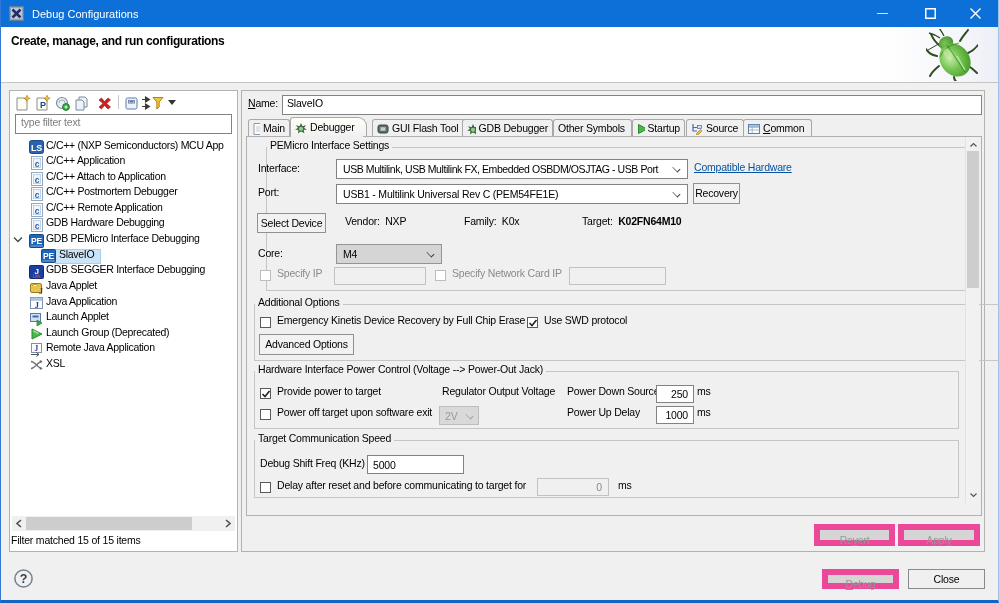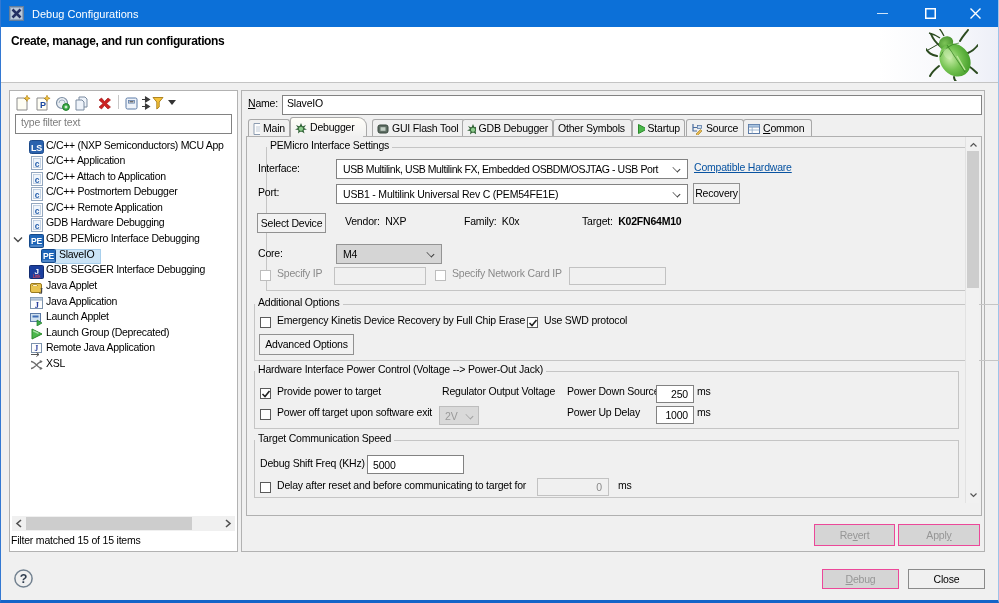--- a/index.html
+++ b/index.html
@@ -13,21 +13,21 @@
 #titletext { position:absolute; left:31px; top:8px; color:#fff; font-size:11px; letter-spacing:0; }
 
 #header { position:absolute; left:0; top:27px; width:997px; height:56px;
   background:linear-gradient(to right,#ffffff 88%, #f6f7fb 96%, #edeff7 100%); border-bottom:1px solid #c4c4c4; }
 #headtext { position:absolute; left:10px; top:7px; font-weight:bold; font-size:12px; letter-spacing:-0.35px; }
 
 #lpanel { position:absolute; left:8px; top:90px; width:229px; height:462px; background:#fff; border:1px solid #b2b2b2; }
 #rpanel { position:absolute; left:240px; top:90px; width:744px; height:462px; background:#f0f0f0; border:1px solid #b2b2b2; }
 
 .btn { position:absolute; background:#f2f2f2; border:1px solid #919191; text-align:center; font-size:10.5px; }
-.btn-dis { position:absolute; background:#d5d5d5; border:1px solid #ec4899; color:#969696; text-align:center; font-size:10.5px; }
+.btn-dis { position:absolute; background:#d5d5d5; border:6px solid #ec4899; color:#969696; text-align:center; font-size:10.5px; }
 .field { position:absolute; background:#fff; border:1px solid #828282; }
 .field-dis { position:absolute; background:#f0f0f0; border:1px solid #c2c2c2; color:#8a8a8a; }
 .combo { position:absolute; background:#fff; border:1px solid #828282; }
 .combo>span:first-child, .combo-gray>span:first-child, .combo-dis>span:first-child { line-height:12px; }
 .combo-gray { position:absolute; background:#d5d5d5; border:1px solid #949494; }
 .combo-dis { position:absolute; background:#d9d9d9; border:1px solid #bdbdbd; color:#999; }
 .chev { position:absolute; width:7px; height:7px; border-right:1.6px solid #3c3c3c; border-bottom:1.6px solid #3c3c3c; transform:rotate(45deg) scaleY(0.62); }
 .cb { position:absolute; width:11px; height:11px; background:#fff; border:1px solid #5a5a5a; }
 .cb-dis { position:absolute; width:11px; height:11px; background:#fff; border:1px solid #bdbdbd; }
 .lbl { position:absolute; white-space:nowrap; line-height:12px; margin-top:-2px; }

